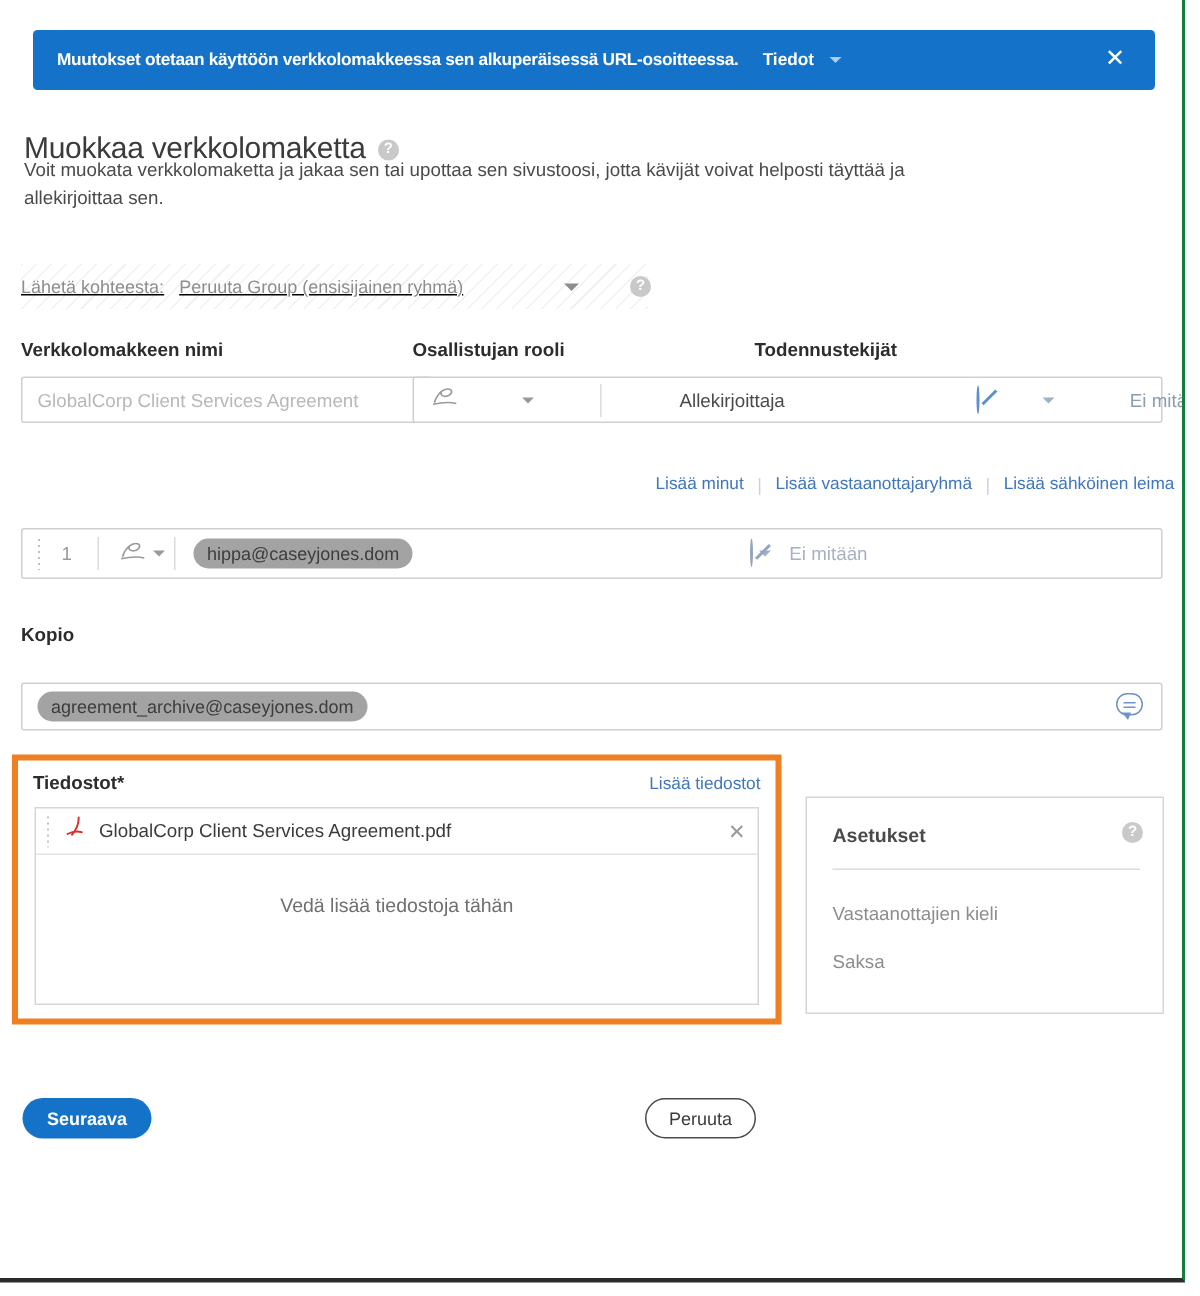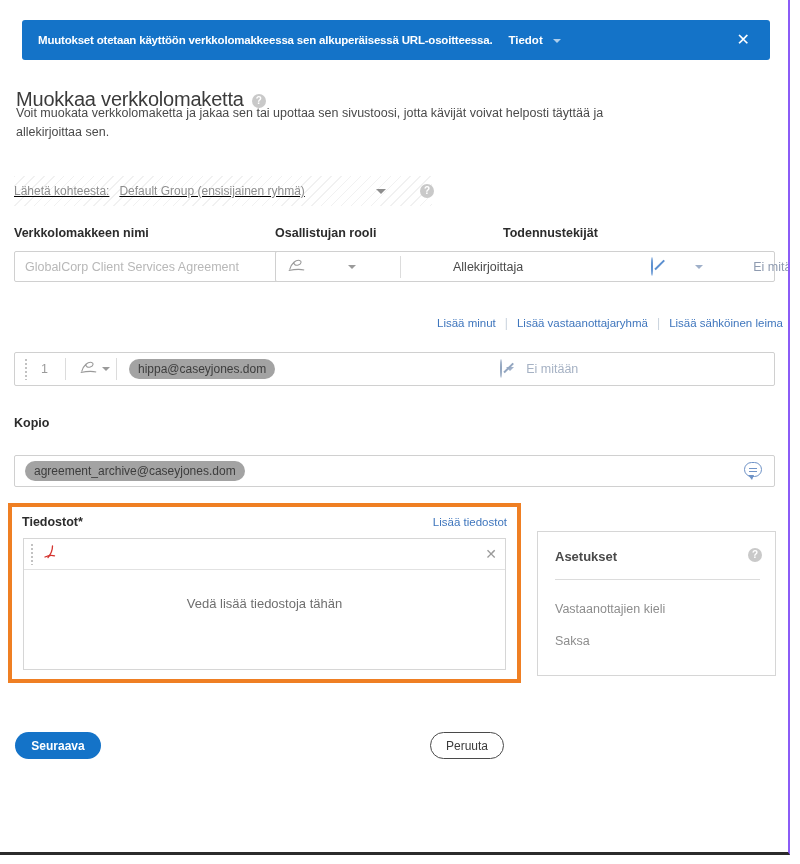--- a/index.html
+++ b/index.html
@@ -15,21 +15,21 @@
     overflow: hidden;
   }
 
   
   #page {
     position: absolute;
     left: 0; top: 0;
     width: 790px;
     height: 855px;
     background: #ffffff;
-    border-right: 2px solid #8b5cf6;
+    border-right: 2px solid #15803d;
     border-bottom: 3px solid #2b2b2b;
     box-sizing: border-box;
     overflow: hidden;
   }
 
   
   .banner {
     position: absolute;
     left: 22px; top: 20px;
     width: 748px; height: 40px;
@@ -265,21 +265,21 @@
     width: 513px; height: 180px;
     border: 4px solid #ef7f23;
     box-sizing: border-box;
     background: #ffffff;
   }
   .files-head {
     position: absolute;
     left: 10px; top: 8px;
     right: 10px;
     display: flex;
-    align-items: center;
+    align-items: flex-end;
   }
   .files-title {
     font-size: 12.5px;
     font-weight: bold;
     color: #2c2c2c;
   }
   .files-add {
     margin-left: auto;
     font-size: 11.5px;
     color: #3f76bd;
@@ -435,21 +435,21 @@
     <span class="banner-close">✕</span>
   </div>
 
   <div class="page-title">
     <span>Muokkaa verkkolomaketta</span><span class="help-circle">?</span>
   </div>
   <div class="page-sub">Voit muokata verkkolomaketta ja jakaa sen tai upottaa sen sivustoosi, jotta kävijät voivat helposti täyttää ja allekirjoittaa sen.</div>
 
   <div class="sendfrom hatch">
     <span class="sendfrom-label">Lähetä kohteesta:</span>
-    <span class="sendfrom-value">Default Group (ensisijainen ryhmä)</span>
+    <span class="sendfrom-value">Peruuta Group (ensisijainen ryhmä)</span>
     <span class="sendfrom-caret"></span>
     <span class="help-circle sendfrom-help">?</span>
   </div>
 
   <div class="flabel" style="left:14px; top:226px;">Verkkolomakkeen nimi</div>
   <div class="flabel" style="left:275px; top:226px;">Osallistujan rooli</div>
   <div class="flabel" style="left:503px; top:226px;">Todennustekijät</div>
 
   <div class="field hatch" style="left:14px; top:251px; width:274px;">
     <span class="placeholder-txt">GlobalCorp Client Services Agreement</span>
@@ -516,20 +516,21 @@
 
     <div class="files-box">
       <div class="file-row">
         <span class="drag-dots" style="margin-left:0;"></span>
         <span style="margin-left:8px; display:inline-block;">
           <svg width="15" height="17" viewBox="0 0 15 17" fill="none" stroke="#d4332e" stroke-width="1.3" stroke-linecap="round">
             <path d="M10.5 2 C10.5 6, 9 10, 6 13.5"></path>
             <path d="M3 13 C6 11.5, 9.5 11, 12.5 11.8"></path>
           </svg>
         </span>
+        <span class="file-name">GlobalCorp Client Services Agreement.pdf</span>
         <span class="file-x">✕</span>
       </div>
       <div class="drop-text">Vedä lisää tiedostoja tähän</div>
     </div>
   </div>
 
   <div class="settings hatch">
     <span class="settings-title">Asetukset</span>
     <span class="help-circle settings-help">?</span>
     <span class="settings-rule"></span>

